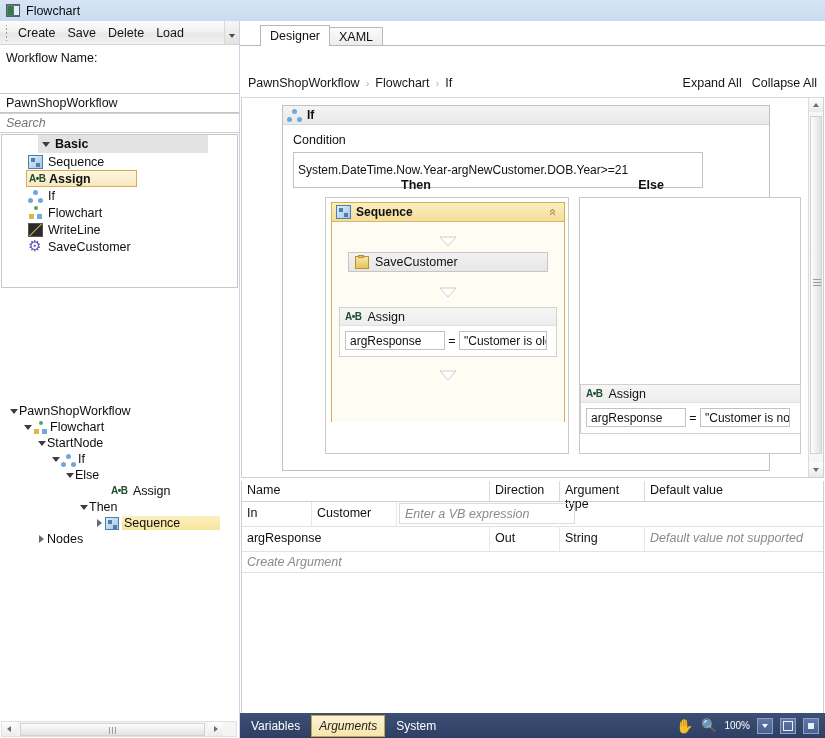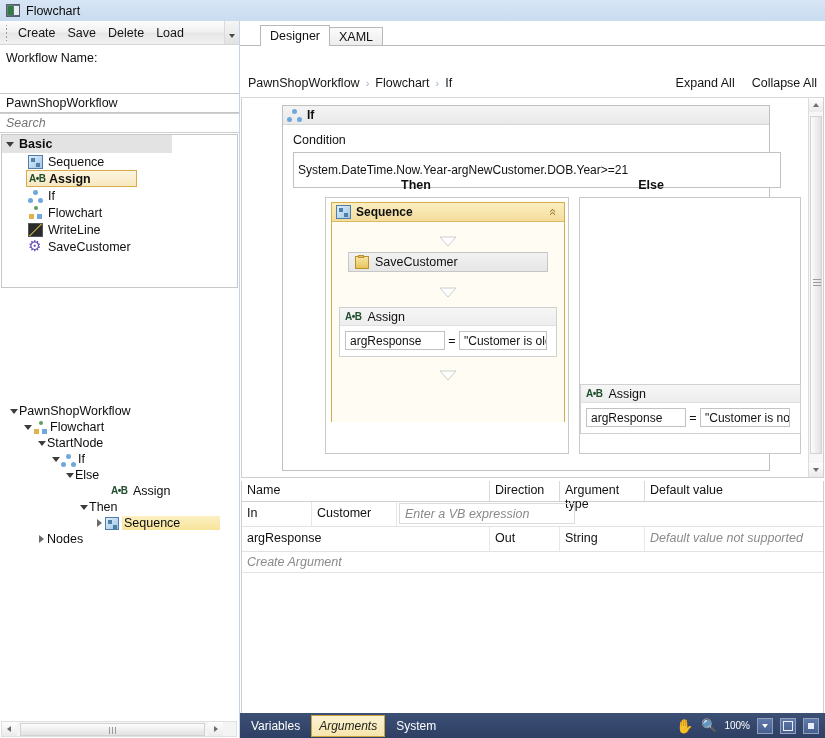--- a/index.html
+++ b/index.html
@@ -87,21 +87,21 @@
     color: #7a7a7a; font-style: italic;
     font-family: "Liberation Sans", sans-serif;
   }
 
   .toolbox {
     position: absolute; left: 1px; top: 113px; width: 237px; height: 154px;
     background: #ffffff; border: 1px solid #c8c8c8; box-sizing: border-box;
   }
   .tb-cat {
     height: 18px; background: #e3e3e3; display: flex; align-items: center;
-    width: 170px; padding-left: 4px; box-sizing: border-box;
+    width: 170px; padding-left: 4px; box-sizing: border-box; margin-left: 36px;
   }
   .tri { width: 0; height: 0; margin-right: 5px; }
   .tri-down {
     border-left: 4px solid transparent; border-right: 4px solid transparent;
     border-top: 5px solid #3d3d3d;
   }
   .tri-right-h {
     border-top: 4px solid transparent; border-bottom: 4px solid transparent;
     border-left: 5px solid #6a6a6a;
   }
@@ -171,21 +171,21 @@
   .tab.active { background: #ffffff; height: 21px; line-height: 20px; position: relative; z-index:2; }
   .tabline {
     position: absolute; left: 0; top: 24px; width: 585px; height: 1px; background: #b8b8b8;
   }
   .breadcrumb {
     position: absolute; left: 8px; top: 55px; display: flex; align-items: center;
     font-size: 12.5px; color: #151515;
   }
   .bc-sep { color: #9bb5cc; margin: 0 6px; font-size: 11px; }
   .bc-actions {
-    position: absolute; right: 8px; top: 55px; display:flex; gap: 17px;
+    position: absolute; right: 8px; top: 55px; display:flex; gap: 10px;
     font-size: 12.5px; color: #151515;
   }
 
   .canvas {
     position: absolute; left: 1px; top: 76px; width: 583px; height: 381px;
     background: #ffffff; border: 1px solid #cfcfcf; border-top: 1px solid #d8d8d8;
     box-sizing: border-box; overflow: hidden;
   }
 
   
@@ -194,21 +194,21 @@
     background: #ffffff; border: 1px solid #c0c0c0; box-sizing: border-box;
   }
   .if-header {
     height: 19px; background: linear-gradient(to bottom,#f4f4f4,#e9e9e9);
     border-bottom: 1px solid #d6d6d6; display:flex; align-items:center; padding-left: 4px;
     box-sizing: border-box;
   }
   .if-header .ttl { font-size: 12px; font-weight: bold; color: #111; }
   .cond-label { position:absolute; left: 10px; top: 27px; font-size:12.5px; color:#111; }
   .cond-input {
-    position:absolute; left: 10px; top: 46px; width: 488px; height: 19px;
+    position:absolute; left: 10px; top: 46px; width: 410px; height: 19px;
     background: #ffffff; border: 1px solid #c2c2c2; box-sizing: border-box;
     font-size: 12px; padding: 17px 4px; color: #111;
     font-family: "Liberation Sans", sans-serif;
   }
   .branch-label {
     position: absolute; top: 72px; font-size: 12.5px; font-weight: bold; color: #111;
     text-align: center;
   }
   .branch-then { left: 10px; width: 246px; }
   .branch-else { left: 258px; width: 220px; }

